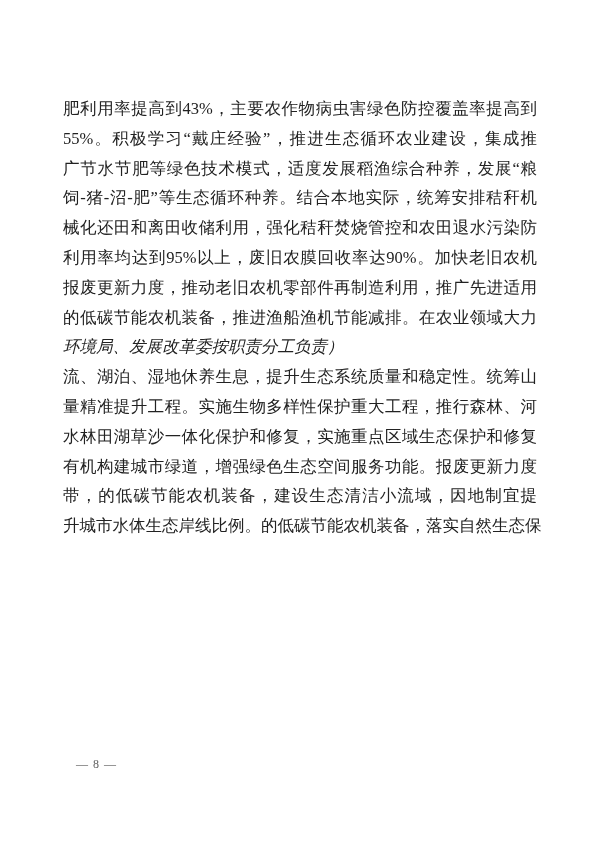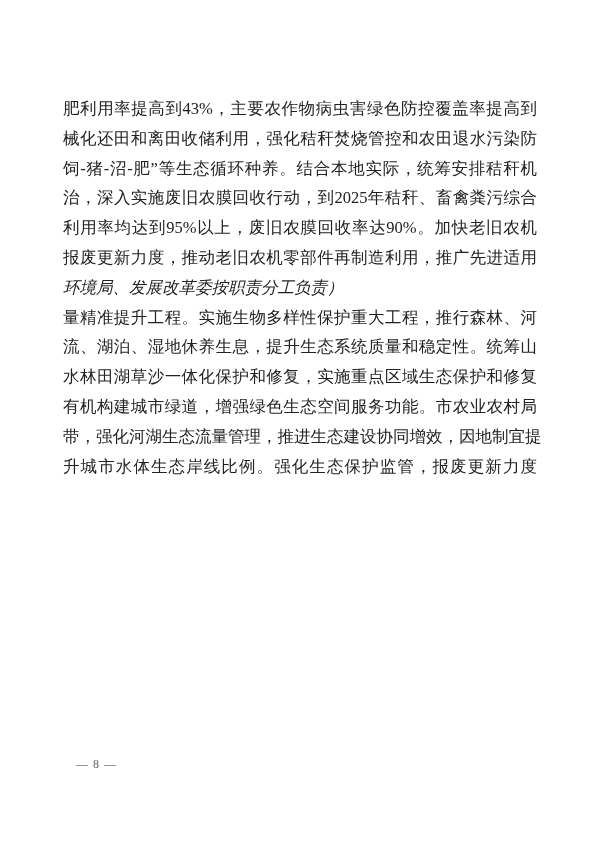--- a/index.html
+++ b/index.html
@@ -56,30 +56,32 @@
     white-space: nowrap;
   }
 </style>
 </head>
 <body style="background: rgb(255, 255, 255);">
 
 <div class="page">
   <div class="text-block" style="color: rgb(34, 34, 34);">
       <div>
         <div class="line j"><span class="seg-normal">肥利用率提高到43%，主要农作物病虫害绿色防控覆盖率提高到</span></div>
+        <div class="line j"><span class="seg-normal">55%。积极学习“戴庄经验”，推进生态循环农业建设，集成推</span></div>
+        <div class="line j"><span class="seg-normal">广节水节肥等绿色技术模式，适度发展稻渔综合种养，发展“粮</span></div>
+        <div class="line j"><span class="seg-normal">饲-猪-沼-肥”等生态循环种养。结合本地实际，统筹安排秸秆机</span></div>
         <div class="line j"><span class="seg-normal">械化还田和离田收储利用，强化秸秆焚烧管控和农田退水污染防</span></div>
-        <div class="line j"><span class="seg-normal">饲-猪-沼-肥”等生态循环种养。结合本地实际，统筹安排秸秆机</span></div>
-        <div class="line j"><span class="seg-normal">治，深入实施废旧农膜回收行动，到2025年秸秆、畜禽粪污综合</span></div>
         <div class="line j"><span class="seg-normal">利用率均达到95%以上，废旧农膜回收率达90%。加快老旧农机</span></div>
         <div class="line j"><span class="seg-normal">报废更新力度，推动老旧农机零部件再制造利用，推广先进适用</span></div>
+        <div class="line j"><span class="seg-normal">的低碳节能农机装备，推进渔船渔机节能减排。在农业领域大力</span></div>
         <div class="line l"><span class="seg-kaiti">环境局、发展改革委按职责分工负责）</span></div>
       </div>
       <div>
+        <div class="line j"><span class="seg-normal">流、湖泊、湿地休养生息，提升生态系统质量和稳定性。统筹山</span></div>
         <div class="line j"><span class="seg-normal">量精准提升工程。实施生物多样性保护重大工程，推行森林、河</span></div>
-        <div class="line j"><span class="seg-normal">流、湖泊、湿地休养生息，提升生态系统质量和稳定性。统筹山</span></div>
         <div class="line j"><span class="seg-normal">水林田湖草沙一体化保护和修复，实施重点区域生态保护和修复</span></div>
-        <div class="line j"><span class="seg-normal">有机构建城市绿道，增强绿色生态空间服务功能。市农业农村局</span></div>
-        <div class="line j"><span class="seg-normal">带，强化河湖生态流量管理，推进生态建设协同增效，因地制宜提</span></div>
-        <div class="line j"><span class="seg-normal">升城市水体生态岸线比例。强化生态保护监管，报废更新力度</span></div>
+        <div class="line j"><span class="seg-normal">有机构建城市绿道，增强绿色生态空间服务功能。报废更新力度</span></div>
+        <div class="line j"><span class="seg-normal">带，的低碳节能农机装备，建设生态清洁小流域，因地制宜提</span></div>
+        <div class="line j"><span class="seg-normal">升城市水体生态岸线比例。的低碳节能农机装备，落实自然生态保</span></div>
       </div>
     </div>
   <div class="page-number" style="color: rgb(94, 94, 94);">— 8 —</div>
 </div>
 
 </body></html>

